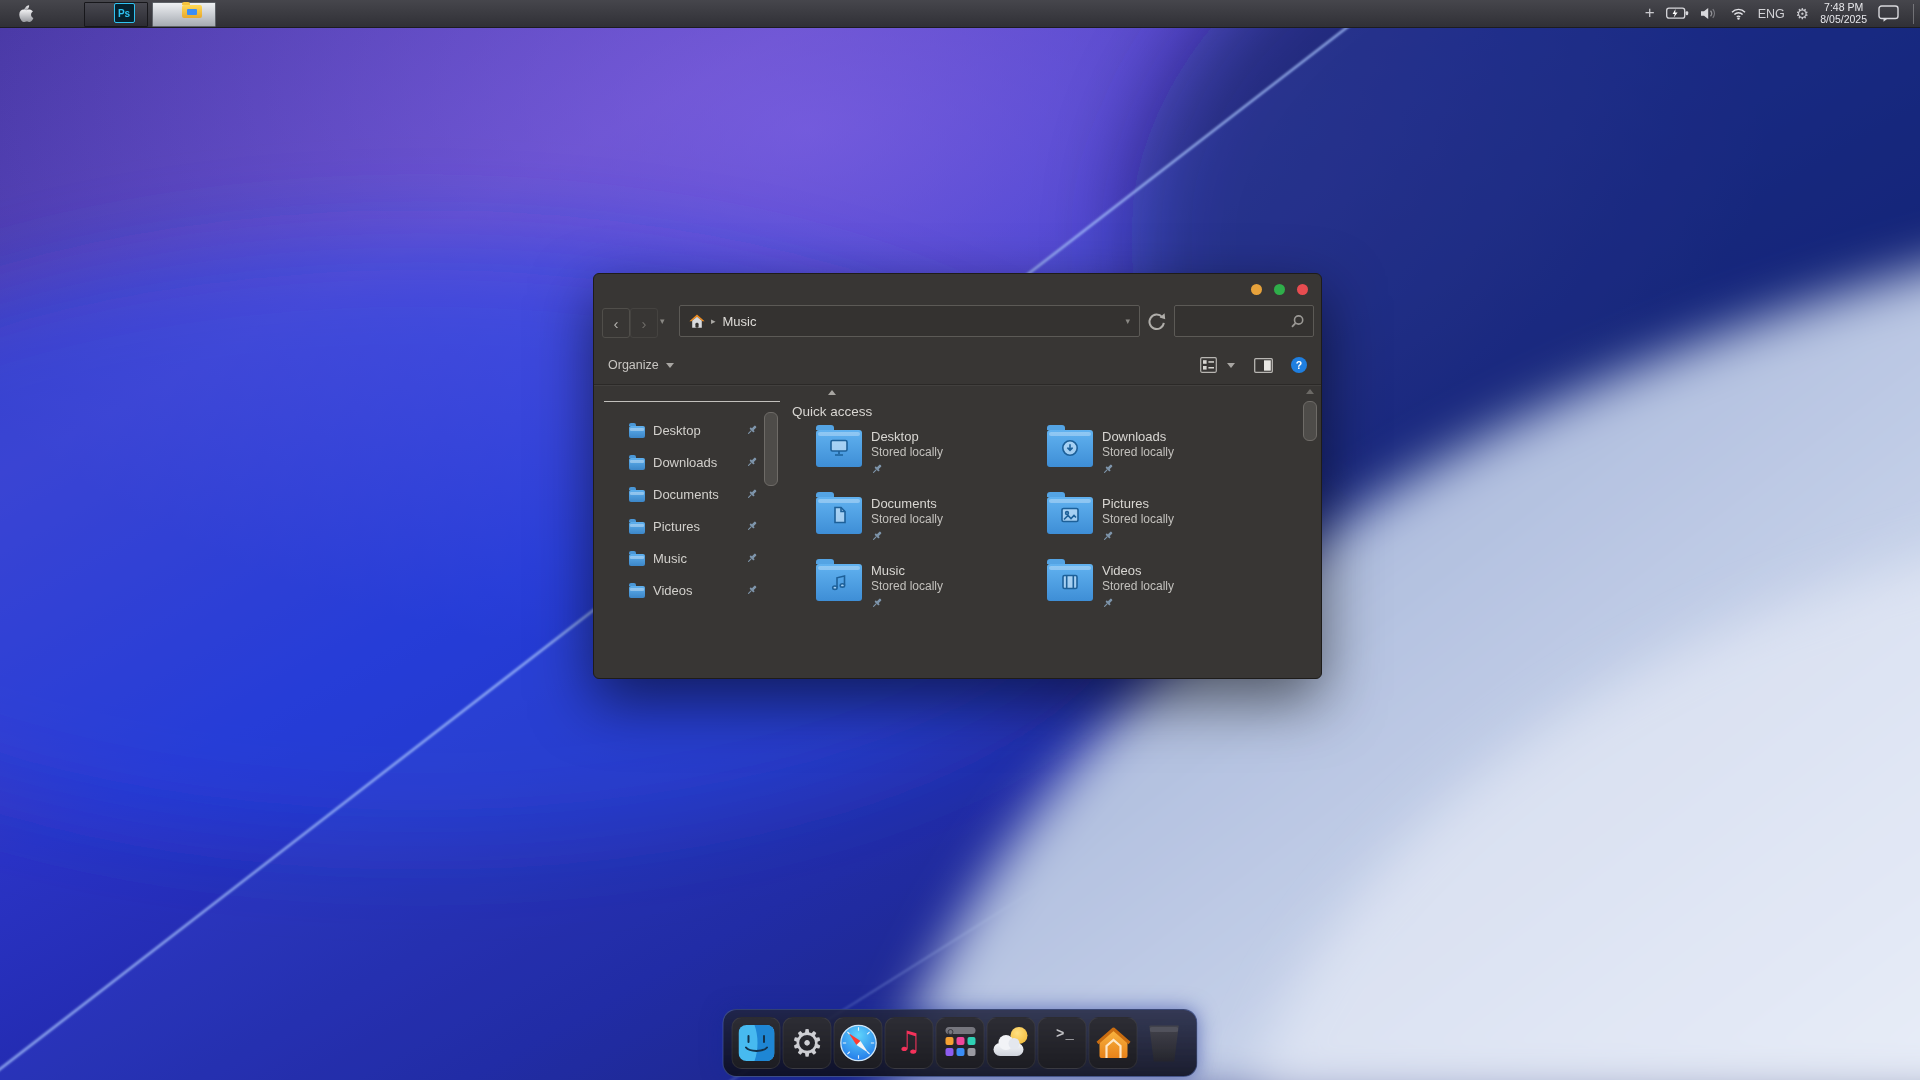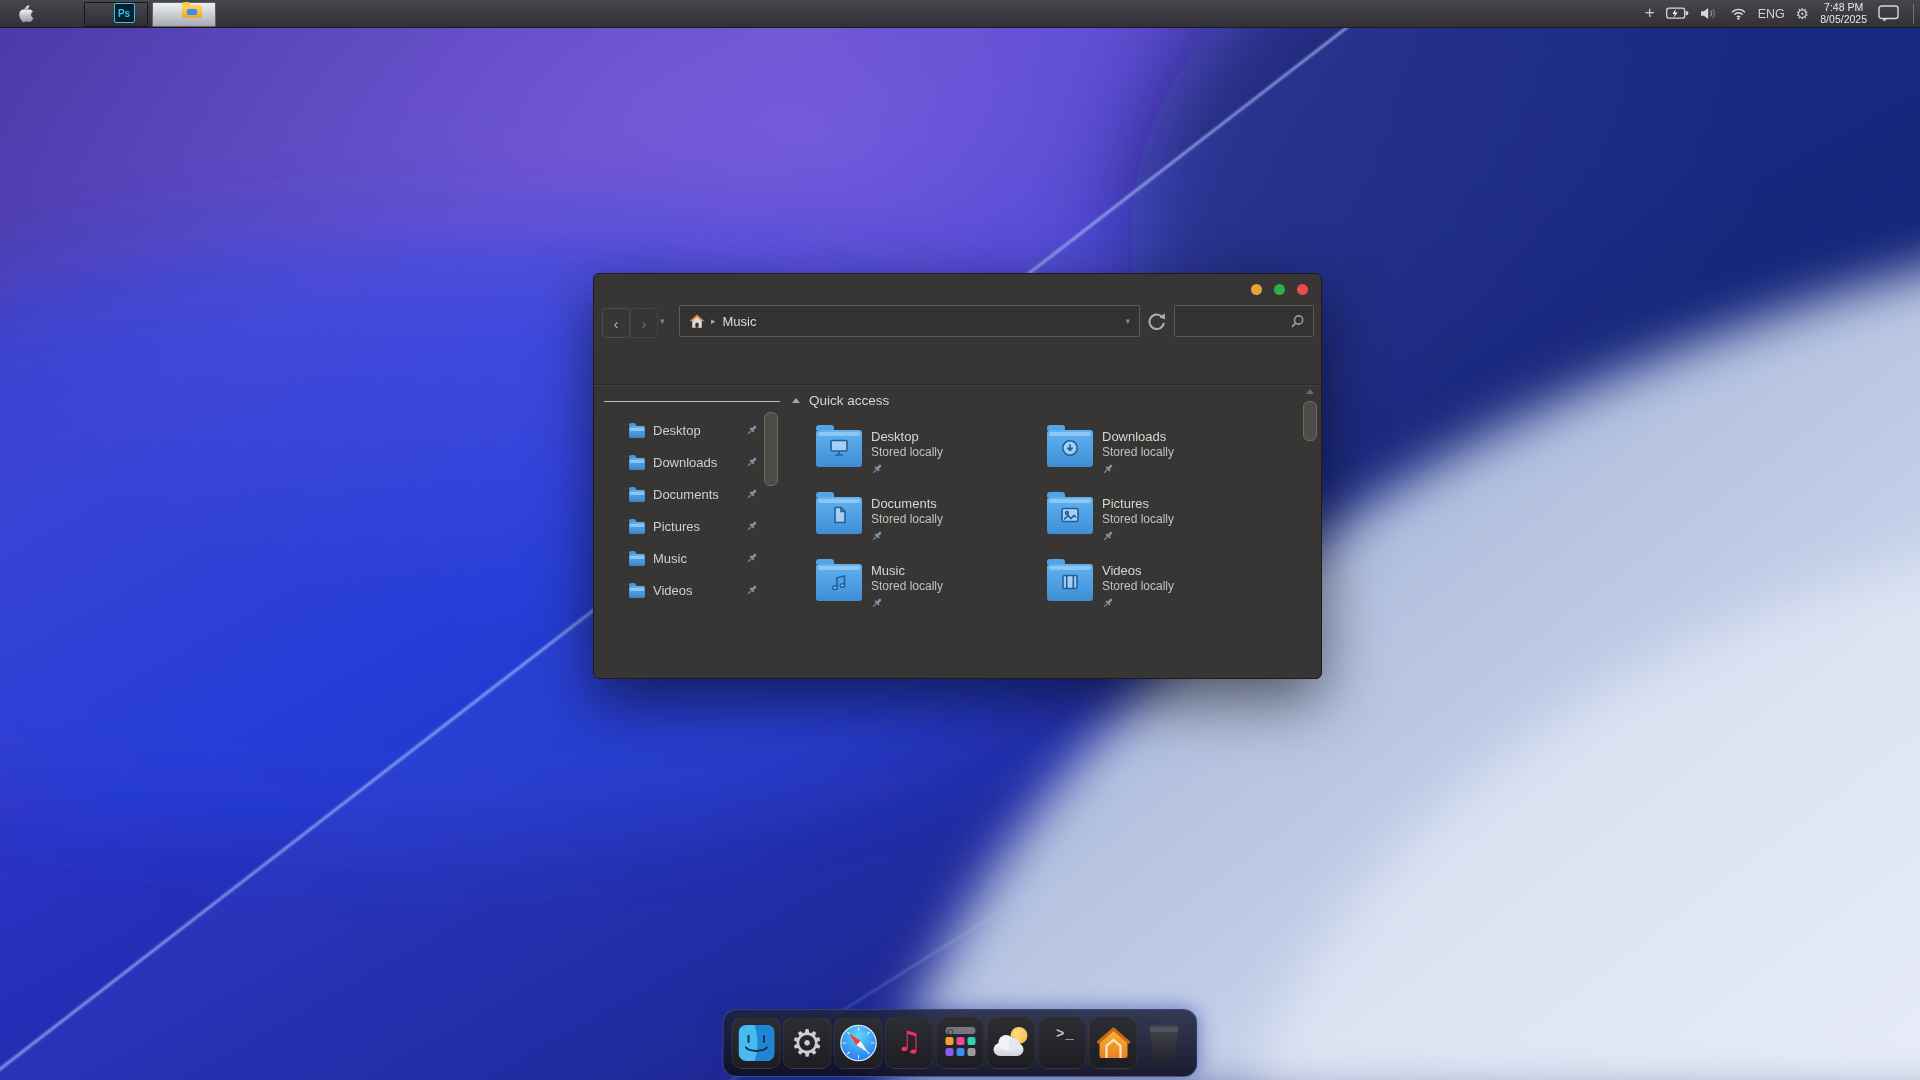--- a/index.html
+++ b/index.html
@@ -65,21 +65,21 @@
   .side-row{position:relative;height:32px;display:flex;align-items:center;padding-left:35px;}
   .side-row .label{margin-left:8px;font-size:13px;color:#d2d0cc;}
   .side-row .pin{position:absolute;right:26px;top:10px;}
   .sfolder{width:16px;height:12px;background:linear-gradient(#5fb0ee,#3c86c8);border-radius:2px;position:relative;margin-top:3px;flex:none;}
   .sfolder::before{content:"";position:absolute;top:-3px;left:0;width:7px;height:3px;background:#4a97d6;border-radius:2px 2px 0 0;}
   .sfolder::after{content:"";position:absolute;left:1px;right:1px;top:2px;height:3px;background:rgba(255,255,255,.35);border-radius:1px;}
   .side-scroll{position:absolute;left:170px;top:28px;width:12px;height:72px;background:#4e4c49;
     border:1px solid #6e6b67;border-radius:6px;}
 
   
-  .qa-header{position:absolute;left:198px;top:116px;display:flex;align-items:center;gap:9px;height:20px;}
+  .qa-header{position:absolute;left:198px;top:116px;display:flex;align-items:center;gap:9px;height:20px;flex-direction:column;}
   .tri-up{width:0;height:0;border-left:4.5px solid transparent;border-right:4.5px solid transparent;border-bottom:5px solid #a8a6a2;}
   .qa-title{font-size:13.5px;color:#d8d6d2;}
   .tile{position:absolute;display:flex;width:220px;}
   .folder{width:46px;height:37px;background:linear-gradient(180deg,#61b2f0,#3e8ed6);border-radius:3px;position:relative;margin-top:4px;flex:none;}
   .folder::before{content:"";position:absolute;top:-5px;left:0;width:18px;height:5px;background:#54a4e4;border-radius:3px 3px 0 0;}
   .folder::after{content:"";position:absolute;left:2px;right:2px;top:2px;height:4px;background:rgba(255,255,255,.3);border-radius:2px;}
   .folder svg{position:absolute;left:11px;top:8px;}
   .tile-text{margin-left:9px;padding-top:3px;}
   .tile-title{font-size:13px;line-height:16px;color:#d8d6d2;}
   .tile-sub{font-size:12px;line-height:15px;color:#c2c0bc;}
@@ -244,20 +244,41 @@
     </svg>
 
     <div class="searchbox">
       <input type="text" value="" style="">
       <svg width="15" height="15" viewBox="0 0 15 15">
         <circle cx="8.6" cy="6" r="4.1" fill="none" stroke="#9a9894" stroke-width="1.6"></circle>
         <line x1="5.5" y1="9.2" x2="2" y2="12.8" stroke="#9a9894" stroke-width="1.8"></line>
       </svg>
     </div>
 
+    <div class="toolbar-row">
+      <div class="organize">
+        <span>Organize</span>
+        <span class="tri-down"></span>
+      </div>
+      <svg class="view-icon" width="17" height="16" viewBox="0 0 17 16">
+        <rect x="0.7" y="0.7" width="15.6" height="14.6" rx="1.2" fill="none" stroke="#b8b6b2" stroke-width="1.2"></rect>
+        <rect x="3" y="3.2" width="3.6" height="3.6" fill="#d8d6d2"></rect>
+        <rect x="3" y="9" width="3.6" height="3.6" fill="#d8d6d2"></rect>
+        <rect x="8.4" y="4.2" width="5.6" height="1.5" fill="#d8d6d2"></rect>
+        <rect x="8.4" y="10" width="5.6" height="1.5" fill="#d8d6d2"></rect>
+      </svg>
+      <div class="tri-down view-caret"></div>
+      <svg class="pane-icon" width="19" height="15" viewBox="0 0 19 15">
+        <rect x="0.7" y="0.7" width="17.6" height="13.6" rx="1" fill="none" stroke="#b8b6b2" stroke-width="1.3"></rect>
+        <rect x="10" y="2.3" width="6.8" height="10.4" fill="#e9e7e3"></rect>
+      </svg>
+      <div class="help-btn">
+        <span>?</span>
+      </div>
+    </div>
     <div class="tool-div"></div>
 
     <div class="sidebar">
       <div class="side-topline"></div>
       <div class="side-list">
 
         <div class="side-row">
           <div class="sfolder"></div>
           <span class="label">Desktop</span>
           <svg class="pin" width="12" height="12" viewBox="0 0 12 12">

